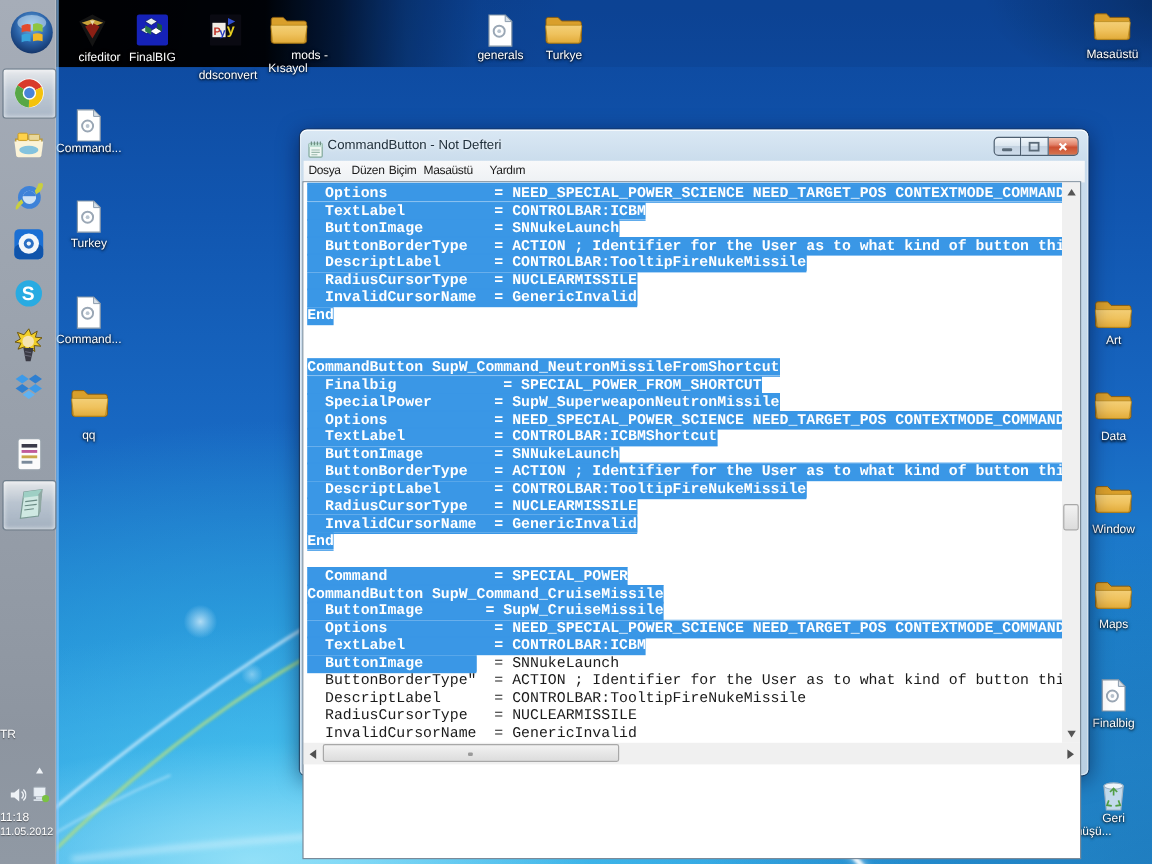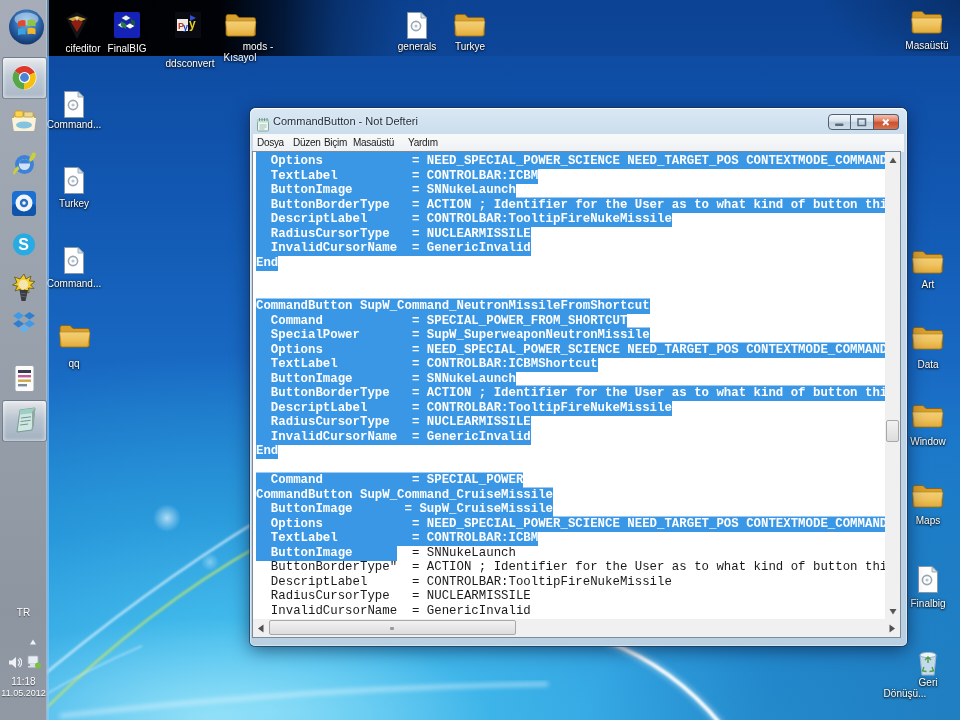--- a/index.html
+++ b/index.html
@@ -5,32 +5,32 @@
 #scene{position:relative;width:960px;height:720px;background:#0d47a0;overflow:hidden;}
 #wall{position:absolute;left:0;top:0;}
 .dlab{position:absolute;color:#fff;font-size:10px;text-align:center;text-shadow:0 1px 2px rgba(0,0,0,0.9), 0 0 3px rgba(0,0,0,0.7);line-height:11px;white-space:nowrap;overflow:visible;}
 
 #tb{position:absolute;left:0;top:0;width:47px;height:720px;background:linear-gradient(180deg,#a6adb8 0%,#9da5b0 30%,#959da8 60%,#8d95a0 85%,#9099a4 100%);box-shadow:inset -1px 0 0 rgba(255,255,255,0.25);}
 #tbedge{position:absolute;left:47px;top:0;width:2px;height:720px;background:rgba(140,200,255,0.65);}
 .tbtn{position:absolute;left:2px;width:43px;border-radius:3px;}
 .tbhl{background:linear-gradient(180deg,rgba(255,255,255,0.75),rgba(215,228,240,0.55) 45%,rgba(180,200,220,0.45));border:1px solid rgba(90,105,120,0.75);box-shadow:inset 0 0 4px rgba(255,255,255,0.8);}
 .tico{position:absolute;}
 
-.trtxt{position:absolute;color:#fff;font-size:10px;text-shadow:0 1px 1px rgba(0,0,0,0.5);width:47px;text-align:center;}
+.trtxt{position:absolute;color:#fff;font-size:10px;text-shadow:0 1px 1px rgba(0,0,0,0.5);width:47px;text-align:left;}
 
 #win{position:absolute;left:250px;top:108px;width:657px;height:538px;border-radius:6px 6px 5px 5px;background:linear-gradient(180deg,#dae8f4 0%,#cadcec 5%,#b9cfe2 100%);box-shadow:0 0 0 1px rgba(30,45,70,0.65), 0 4px 18px rgba(0,10,40,0.55), inset 0 1px 0 rgba(255,255,255,0.8), inset 0 0 0 1px rgba(255,255,255,0.45);}
 #title{position:absolute;left:273px;top:115px;font-size:11px;color:#20303c;text-shadow:0 0 3px rgba(255,255,255,0.9);}
 #capbtns{position:absolute;left:828px;top:114px;width:71px;height:16px;}
 .cb{position:absolute;top:0;height:16px;border:1px solid #4e5f70;box-sizing:border-box;}
 #cb1{left:0;width:23px;border-radius:4px 0 0 4px;background:linear-gradient(180deg,#f2f7fb 0%,#dce7f0 45%,#c3d2e0 50%,#cfdceb 100%);}
 #cb2{left:23px;width:23px;border-left:none;background:linear-gradient(180deg,#f2f7fb 0%,#dce7f0 45%,#c3d2e0 50%,#cfdceb 100%);}
 #cb3{left:46px;width:25px;border-left:none;border-radius:0 4px 4px 0;background:linear-gradient(180deg,#f5c1ac 0%,#e2826a 40%,#cd5032 55%,#d6744e 100%);}
 #menubar{position:absolute;left:253px;top:134px;width:651px;height:18px;background:linear-gradient(180deg,#f8f9fa,#eef1f4);font-size:10px;letter-spacing:-0.3px;color:#1a1a1a;}
 .mi{position:absolute;top:3px;}
-#client{position:absolute;left:253px;top:152px;width:647px;height:485px;background:#fff;box-shadow:0 0 0 1px #7a8a99;}
+#client{position:absolute;left:253px;top:152px;width:647px;height:563px;background:#fff;box-shadow:0 0 0 1px #7a8a99;}
 #texta{position:absolute;left:0px;top:0px;width:632px;height:467px;overflow:hidden;background:#fff;}
 #textin{position:absolute;left:3px;top:2px;font-family:"Liberation Mono",monospace;font-size:12.38px;line-height:14.5px;color:#1a1a1a;}
 .ln{height:14.5px;white-space:pre;}
 .sel{background:#3a97e6;color:#fff;font-weight:bold;box-shadow:0 1px 0 0 #3a97e6,0 -0.5px 0 0 #3a97e6;}
 
 #vsb{position:absolute;left:632px;top:0;width:15px;height:467px;background:#f0f0f0;}
 #hsb{position:absolute;left:0;top:467px;width:647px;height:18px;background:#f0f0f0;}
 .sbthumb{position:absolute;background:linear-gradient(180deg,#f2f2f2,#dcdcdc);border:1px solid #a8a8a8;border-radius:2px;box-sizing:border-box;}
 .arr{position:absolute;}
 </style></head>
@@ -363,21 +363,21 @@
           <div class="ln"><span class="sel">  TextLabel          = CONTROLBAR:ICBM</span></div>
           <div class="ln"><span class="sel">  ButtonImage        = SNNukeLaunch</span></div>
           <div class="ln"><span class="sel">  ButtonBorderType   = ACTION ; Identifier for the User as to what kind of button this is</span></div>
           <div class="ln"><span class="sel">  DescriptLabel      = CONTROLBAR:TooltipFireNukeMissile</span></div>
           <div class="ln"><span class="sel">  RadiusCursorType   = NUCLEARMISSILE</span></div>
           <div class="ln"><span class="sel">  InvalidCursorName  = GenericInvalid</span></div>
           <div class="ln"><span class="sel">End</span></div>
           <div class="ln"></div>
           <div class="ln"></div>
           <div class="ln"><span class="sel">CommandButton SupW_Command_NeutronMissileFromShortcut</span></div>
-          <div class="ln"><span class="sel">  Command            = SPECIAL_POWER_FROM_SHORTCUT</span></div>
+          <div class="ln"><span class="sel">  Finalbig            = SPECIAL_POWER_FROM_SHORTCUT</span></div>
           <div class="ln"><span class="sel">  SpecialPower       = SupW_SuperweaponNeutronMissile</span></div>
           <div class="ln"><span class="sel">  Options            = NEED_SPECIAL_POWER_SCIENCE NEED_TARGET_POS CONTEXTMODE_COMMAND</span></div>
           <div class="ln"><span class="sel">  TextLabel          = CONTROLBAR:ICBMShortcut</span></div>
           <div class="ln"><span class="sel">  ButtonImage        = SNNukeLaunch</span></div>
           <div class="ln"><span class="sel">  ButtonBorderType   = ACTION ; Identifier for the User as to what kind of button this is</span></div>
           <div class="ln"><span class="sel">  DescriptLabel      = CONTROLBAR:TooltipFireNukeMissile</span></div>
           <div class="ln"><span class="sel">  RadiusCursorType   = NUCLEARMISSILE</span></div>
           <div class="ln"><span class="sel">  InvalidCursorName  = GenericInvalid</span></div>
           <div class="ln"><span class="sel">End</span></div>
           <div class="ln"></div>

